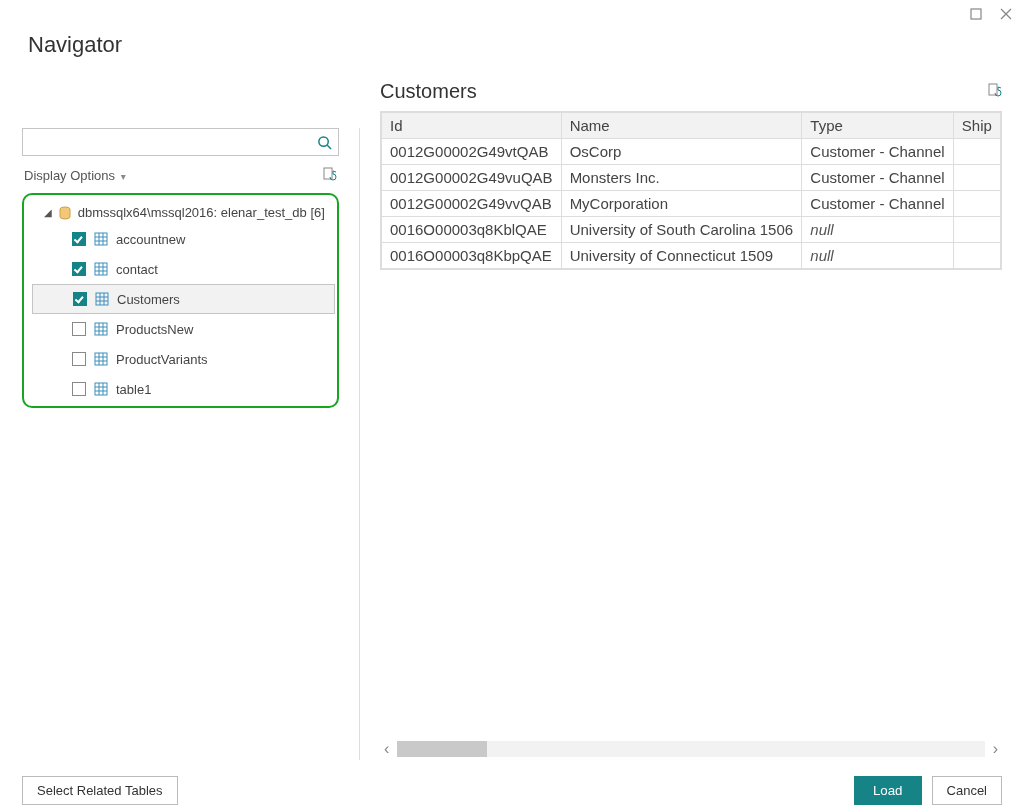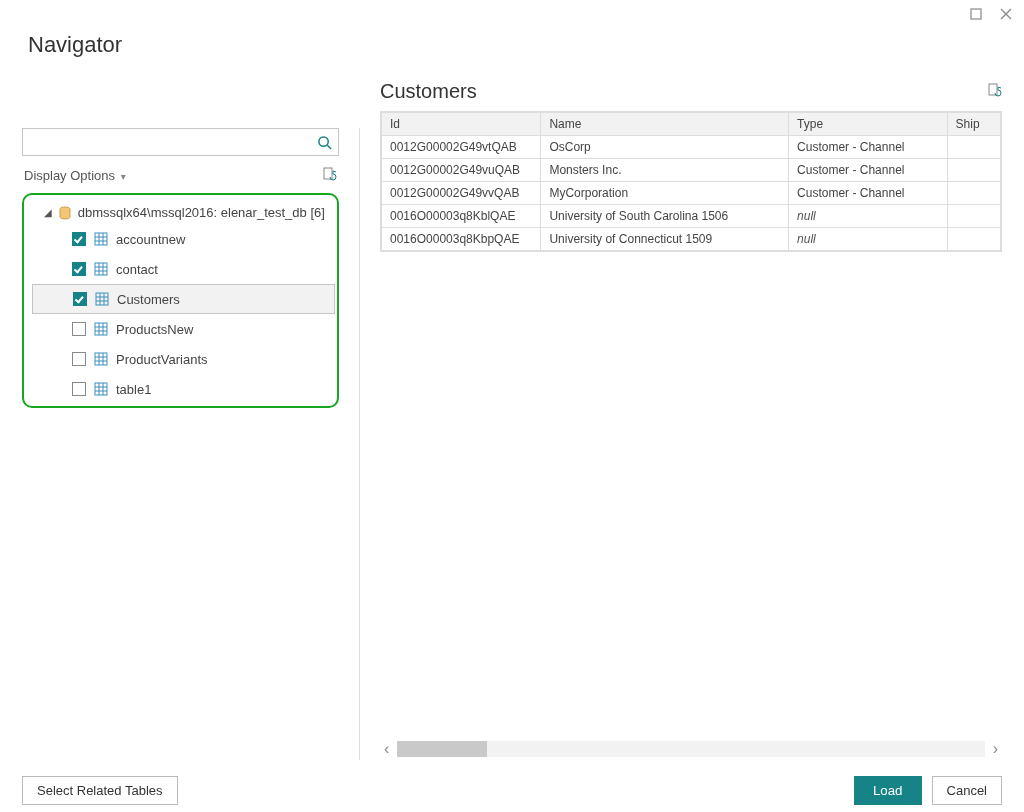--- a/index.html
+++ b/index.html
@@ -127,21 +127,21 @@
     margin-bottom: 8px;
   }
   .preview-title { font-size: 20px; font-weight:300; color:#333; }
   .table-wrap {
     border: 1px solid #ddd;
     overflow: hidden;
   }
   table.preview {
     border-collapse: collapse;
     width: 620px;
-    font-size: 12px;
+    font-size: 15px;
   }
   table.preview th, table.preview td {
     border: 1px solid #ddd;
     padding: 4px 8px;
     text-align: left;
     font-weight: normal;
     height: 22px;
     white-space: nowrap;
   }
   table.preview th { background:#f2f2f2; }

